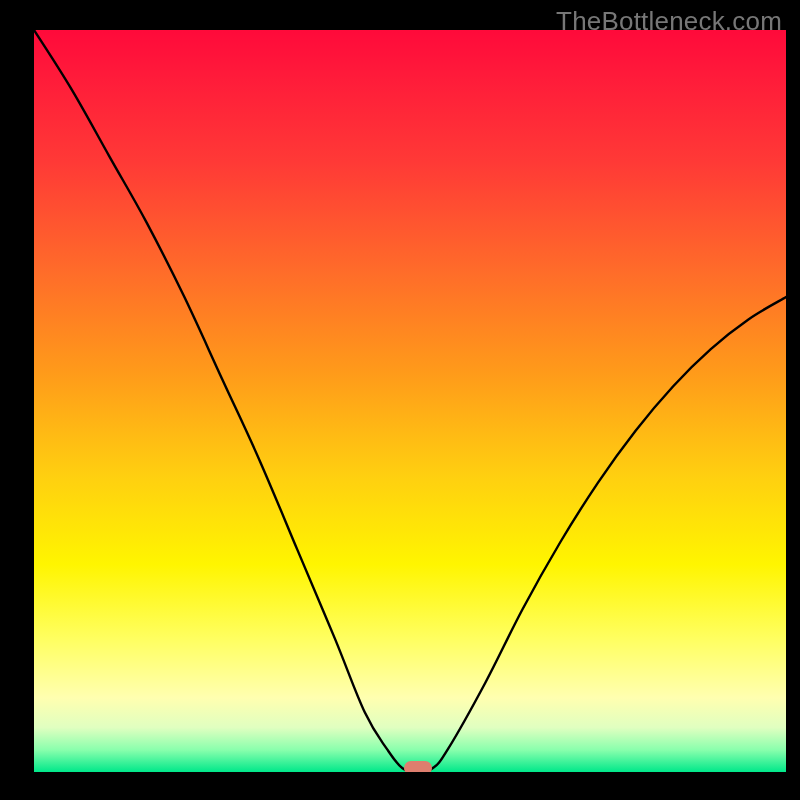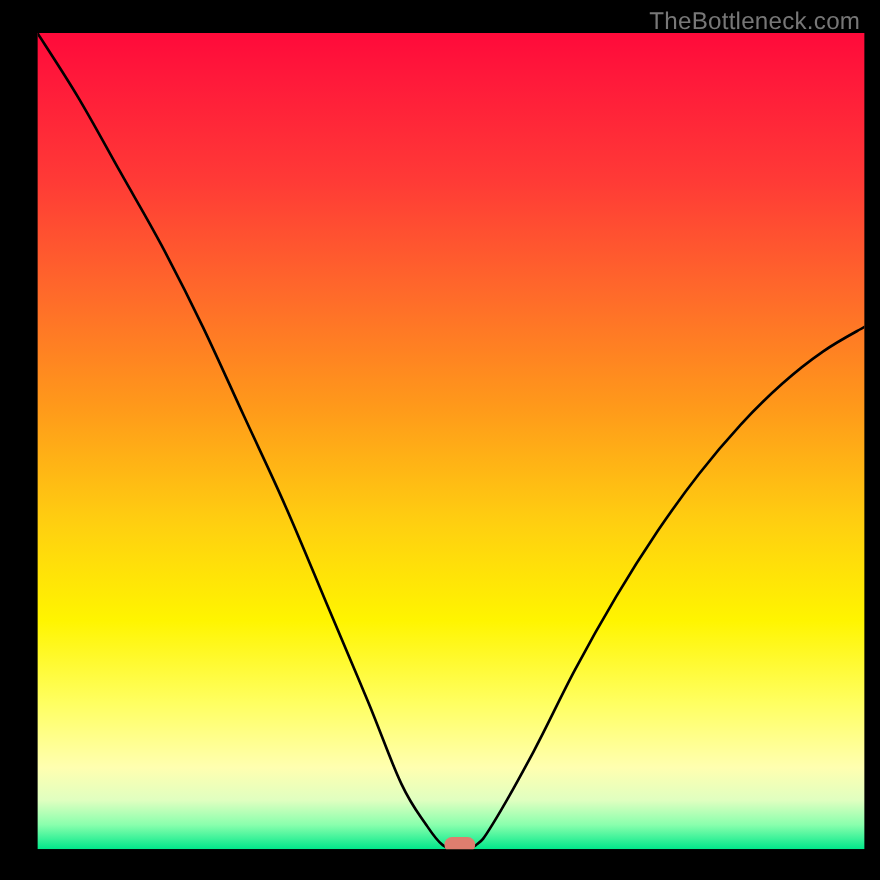--- a/index.html
+++ b/index.html
@@ -44,21 +44,21 @@
       #e0ffc0 94%,
       #8affad 97%,
       #00e88a 100%
     );
   }
   .watermark {
     position: absolute;
     top: 6px;
     right: 18px;
     color: #777;
-    font-size: 22px;
+    font-size: 26px;
     font-weight: 500;
     letter-spacing: 0.2px;
     z-index: 5;
   }
   .marker {
     position: absolute;
     width: 28px;
     height: 14px;
     border-radius: 7px;
     background: #de7e6e;

